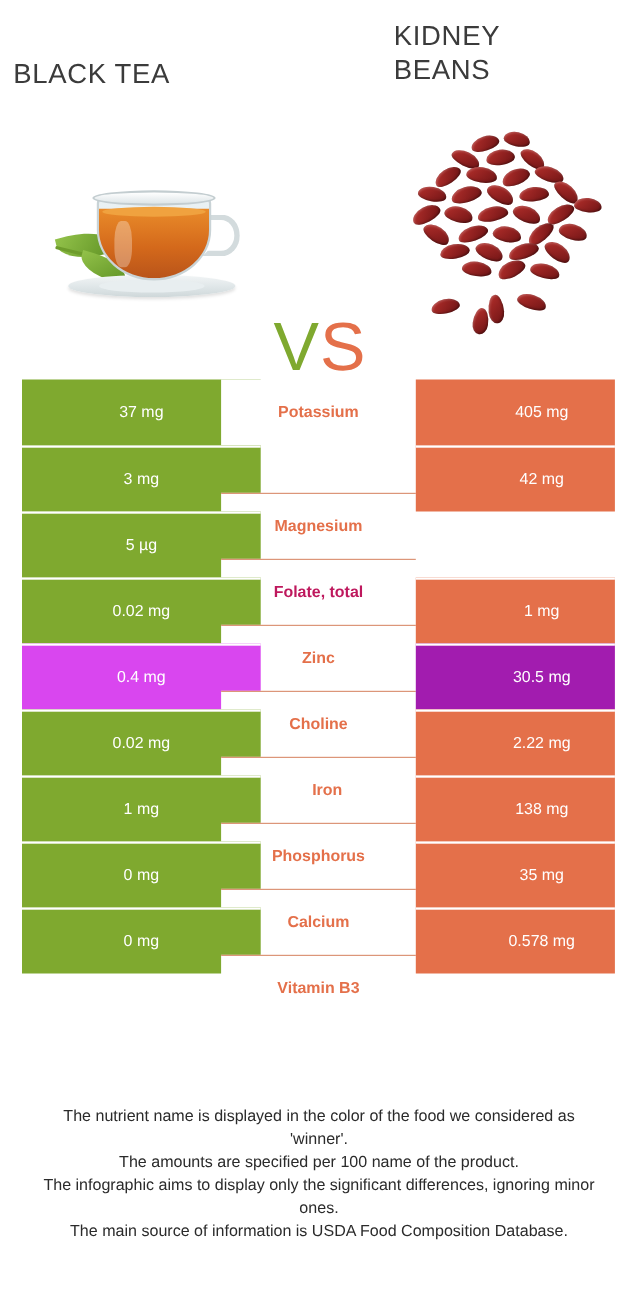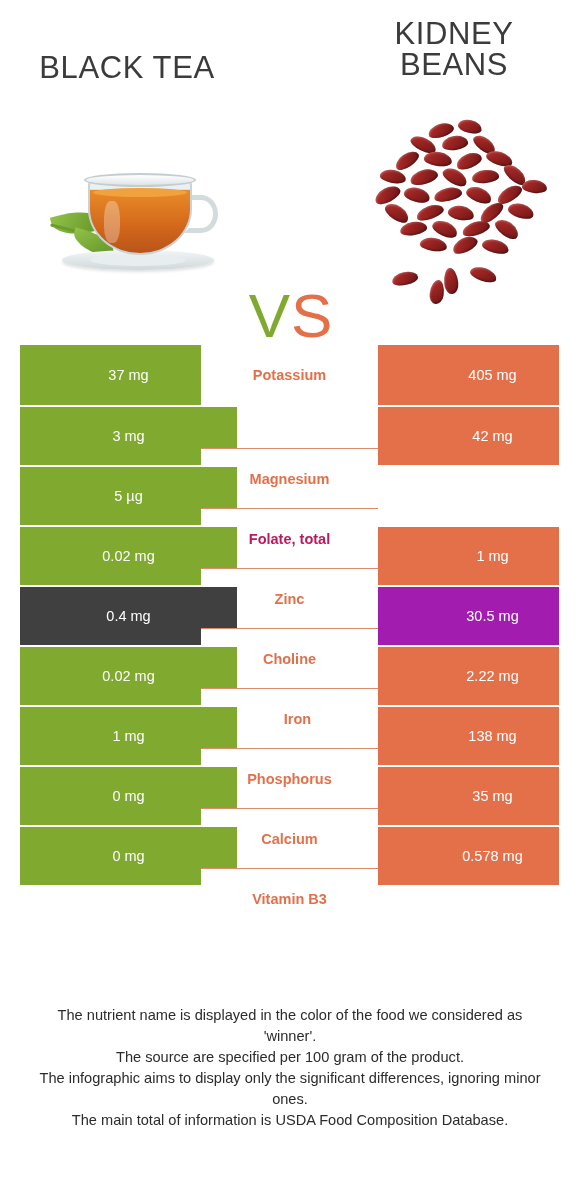--- a/index.html
+++ b/index.html
@@ -23,24 +23,23 @@
     position: absolute;
     top: 0;
     left: 0;
     width: 580px;
     height: 100px;
   }
   .title {
     position: absolute;
     font-family: "Liberation Sans", sans-serif;
     font-weight: 300;
-    font-size: 31px;
+    font-size: 25px;
     letter-spacing: 0.6px;
     color: #3b3b3b;
-    text-align: center;
     line-height: 31px;
     white-space: pre-line;
   }
   .title-left {
     left: 12px;
     top: 52px;
     width: 230px;
   }
   .title-right {
     left: 358px;
@@ -348,21 +347,21 @@
     <div class="cell cell-mid" style="color: #be185d;">Folate, total</div>
   </div>
 
   <div class="row">
     <div class="cell cell-left" style="background: rgb(127, 169, 47);">0.02 mg</div>
     <div class="cell cell-mid" style="color: rgb(228, 112, 74);">Zinc</div>
     <div class="cell cell-right" style="background: rgb(228, 112, 74);">1 mg</div>
   </div>
 
   <div class="row">
-    <div class="cell cell-left" style="background: #404040;">0.4 mg</div>
+    <div class="cell cell-left" style="background: #d946ef;">0.4 mg</div>
     <div class="cell cell-mid" style="color: rgb(228, 112, 74);">Choline</div>
     <div class="cell cell-right" style="background: #a21caf;">30.5 mg</div>
   </div>
 
   <div class="row">
     <div class="cell cell-left" style="background: rgb(127, 169, 47);">0.02 mg</div>
     <div class="cell cell-mid" style="color: rgb(228, 112, 74); padding-left: 16px;">Iron</div>
     <div class="cell cell-right" style="background: rgb(228, 112, 74);">2.22 mg</div>
   </div>
 
@@ -382,16 +381,16 @@
   <div class="row">
     <div class="cell cell-left" style="background: rgb(127, 169, 47);">0 mg</div>
     <div class="cell cell-mid" style="color: rgb(228, 112, 74);">Vitamin B3</div>
     <div class="cell cell-right" style="background: rgb(228, 112, 74);">0.578 mg</div>
   </div>
 
 </div>
 
 <div class="footnote">
   <p>The nutrient name is displayed in the color of the food we considered as 'winner'.</p>
-  <p>The source are specified per 100 gram of the product.</p>
+  <p>The amounts are specified per 100 name of the product.</p>
   <p>The infographic aims to display only the significant differences, ignoring minor ones.</p>
-  <p>The main total of information is USDA Food Composition Database.</p>
+  <p>The main source of information is USDA Food Composition Database.</p>
 </div>
 
 </body></html>

